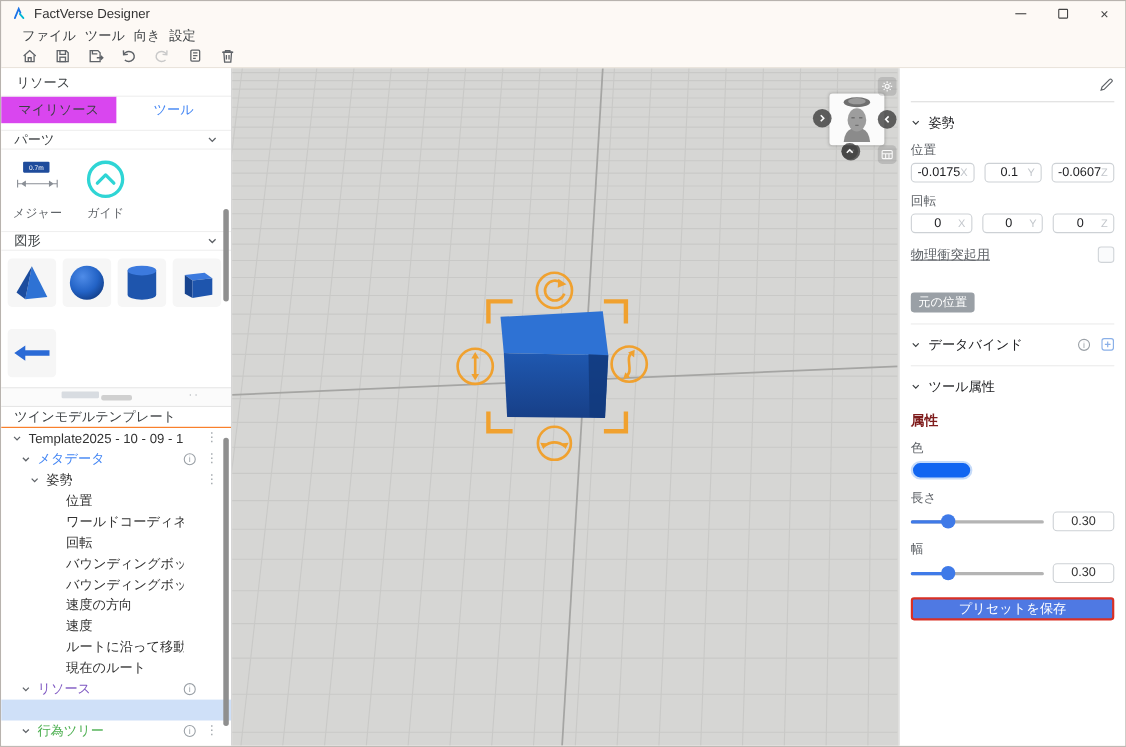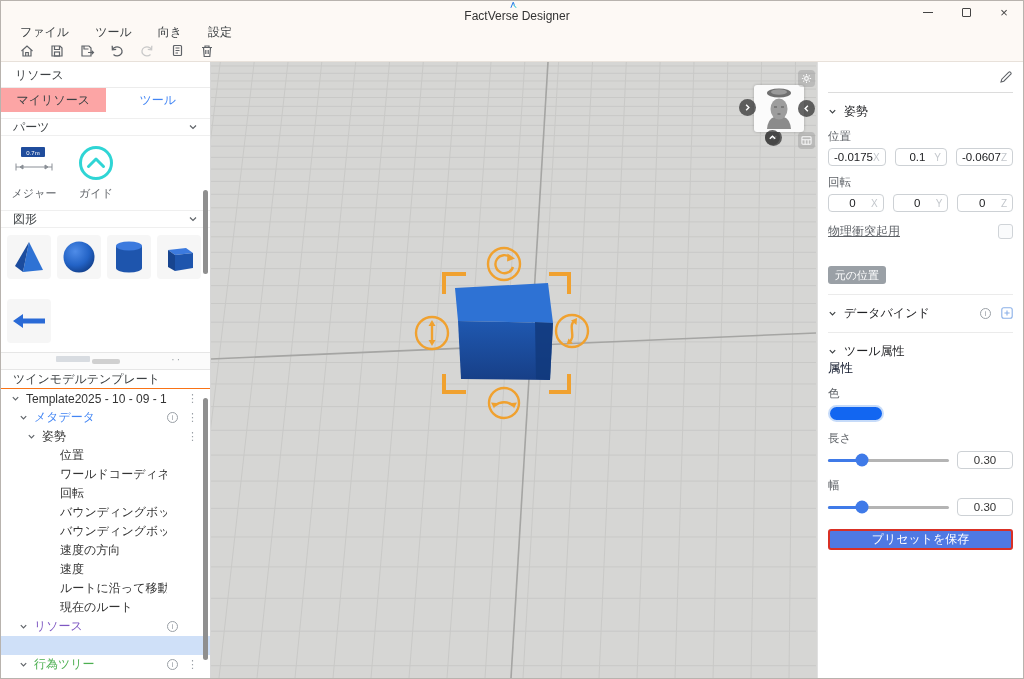--- a/index.html
+++ b/index.html
@@ -1,39 +1,39 @@
 <!DOCTYPE html>
 <html><head>
 <meta charset="utf-8">
 <style>
   html,body{margin:0;padding:0;background:#e9e9e9;}
   *{box-sizing:border-box;}
   .window{width:1024px;height:679px;position:relative;border:1px solid #b8b3ae;background:#fdf9f5;
     font-family:"Liberation Sans","DejaVu Sans",sans-serif;color:#333;overflow:hidden;}
   
-  .titlebar{height:22px;display:flex;align-items:center;padding-left:10px;font-size:12px;position:relative;flex-direction:column;}
+  .titlebar{height:22px;display:flex;align-items:center;padding-left:10px;font-size:12px;position:relative;}
   .titlebar .logo{width:13px;height:13px;margin-right:7px;}
   .win-controls{position:absolute;right:0;top:0;height:22px;display:flex;}
   .win-btn{width:38px;height:22px;display:flex;align-items:center;justify-content:center;color:#444;font-size:13px;}
   .min-glyph{width:10px;height:1px;background:#444;}
   .max-glyph{width:9px;height:9px;border:1px solid #444;border-radius:1px;}
   
-  .menubar{height:18px;display:flex;align-items:center;gap:26px;padding-left:19px;font-size:12px;color:#3c4043;}
+  .menubar{height:18px;display:flex;align-items:center;gap:8px;padding-left:19px;font-size:12px;color:#3c4043;}
   .menu-item{cursor:default;}
   
   .toolbar{height:21px;display:flex;align-items:center;gap:13px;padding-left:17px;border-bottom:1px solid #e8e1da;}
   .tool-btn{width:17px;height:17px;display:flex;align-items:center;justify-content:center;}
   
   .main{display:flex;height:616px;}
   
   .left{width:210px;background:#fff;border-right:1px solid #d6d6d6;position:relative;font-size:12px;flex:none;overflow:hidden;}
   .res-title{height:26px;line-height:26px;padding-left:14px;color:#3c4043;border-bottom:1px solid #ececec;}
   .tabs{display:flex;height:24px;}
   .tab{flex:1;text-align:center;line-height:24px;font-size:12px;}
-  .tab.inactive{background:#fca5a5;color:#3c4043;}
+  .tab.inactive{background:#d946ef;color:#3c4043;}
   .tab.active{background:#fff;color:#4285f4;}
   .gap6{height:6px;}
   .sec-head{height:18px;padding:0 12px;display:flex;align-items:center;justify-content:space-between;
     border-top:1px solid #efefef;border-bottom:1px solid #efefef;color:#3c4043;}
   .parts-row{height:74px;display:flex;gap:8px;padding:7px 6px;}
   .part{width:54px;display:flex;flex-direction:column;align-items:center;justify-content:space-between;padding-bottom:2px;}
   .part .plabel{font-size:11px;color:#5f6368;}
   .shape-area{padding:7px 6px 0 6px;height:124px;display:flex;flex-wrap:wrap;gap:6px 6px;align-content:flex-start;}
   .shape-tile{width:44px;height:44px;background:#f6f6f6;border-radius:4px;display:flex;align-items:center;justify-content:center;}
   .shape-tile.row2{margin-top:14px;}
@@ -70,21 +70,21 @@
   .vec{display:flex;gap:9px;}
   .field{flex:1;height:18px;border:1px solid #cdd1d5;border-radius:4px;background:#fff;display:flex;align-items:center;padding:0 5px;}
   .field .val{flex:1;text-align:center;font-size:11.5px;color:#202124;}
   .field .ax{color:#c3c7cc;font-size:10px;}
   .phys-row{margin-top:11px;display:flex;justify-content:space-between;align-items:center;color:#5f6368;text-decoration:underline;}
   .checkbox{width:15px;height:15px;border:1px solid #d0d4d8;border-radius:3px;background:#fafbfc;}
   .gray-btn{margin-top:26px;width:58px;height:18px;background:#9aa0a6;color:#fff;font-size:11px;border-radius:3px;
     text-align:center;line-height:18px;}
   .divider{border-top:1px solid #ebebeb;margin-top:10px;}
   .sec-title .ric{margin-left:auto;display:flex;gap:10px;align-items:center;}
-  .attr-title{font-weight:normal;font-size:12.5px;color:#0f172a;}
+  .attr-title{font-weight:bold;font-size:12.5px;color:#7f1d1d;margin-top:14px;}
   .swatch{width:56px;height:17px;border-radius:9px;background:#1266f1;border:2px solid #c6dbf9;margin-top:2px;}
   .slider-row{display:flex;align-items:center;gap:8px;margin-top:5px;}
   .track{flex:1;height:3px;background:#b4b4b4;border-radius:2px;position:relative;}
   .fill{position:absolute;left:0;top:0;height:100%;background:#3f7ae8;border-radius:2px;}
   .thumb{position:absolute;top:50%;width:13px;height:13px;border-radius:50%;background:#3f7ae8;transform:translate(-50%,-50%);}
   .vbox{width:56px;height:18px;border:1px solid #cdd1d5;border-radius:4px;text-align:center;line-height:16px;font-size:11.5px;flex:none;}
   .save-btn{margin-top:13px;height:21px;width:100%;background:#4f79e3;border:2px solid #d93025;border-radius:3px;
     color:#fff;font-size:12px;text-align:center;line-height:17px;}
 </style>
 </head>

